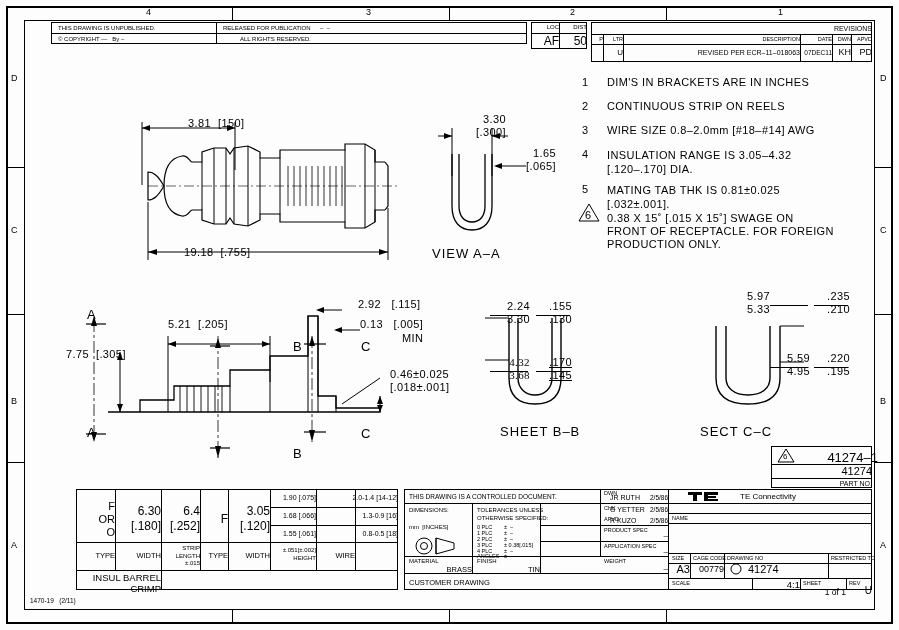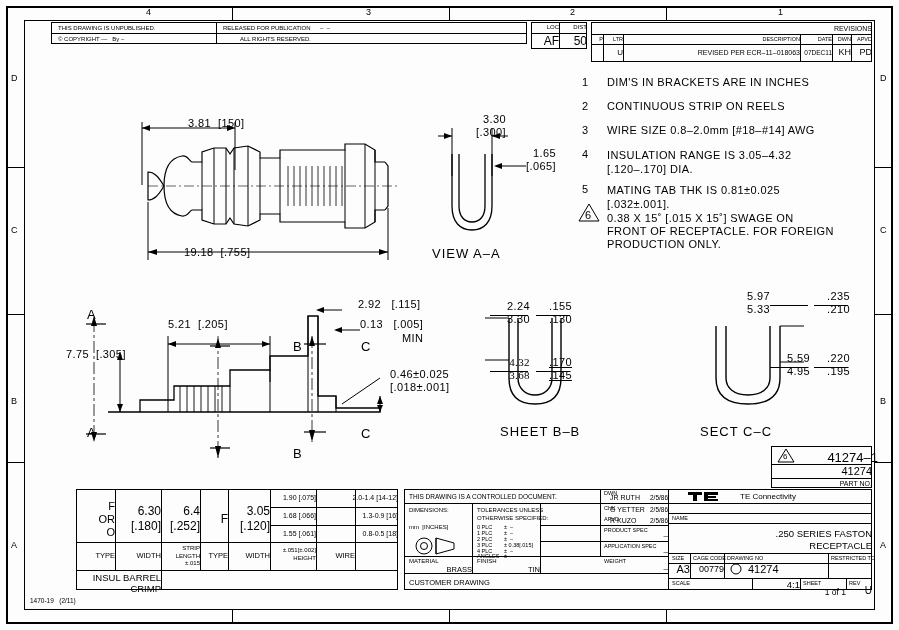--- a/index.html
+++ b/index.html
@@ -440,22 +440,20 @@
 
   <div class="abs" style="left:686px;top:490px;width:40px;height:13px;">
     <svg width="40" height="13">
       <path d="M2,2 L16,2 L16,5 L11,5 L11,11 L7,11 L7,5 L2,5 Z" fill="#000"></path>
       <path d="M18,2 L32,2 L32,5 L22,5 L22,6 L30,6 L30,8 L22,8 L22,9 L32,9 L32,11 L18,11 Z" fill="#000"></path>
       <path d="M0,6.5 C0,3 3,0 6,0" fill="none" stroke="#e8821e" stroke-width="0"></path>
     </svg>
   </div>
   <div class="txt" style="left:740px;top:492px;font-size:8px;">TE Connectivity</div>
   <div class="txt tiny2" style="left:672px;top:515px;">NAME</div>
-  <div class="txt c" style="left:668px;top:528px;width:204px;font-size:9.5px;line-height:12px;white-space:pre;">.250 SERIES FASTON
-RECEPTACLE</div>
 
   <div class="ln h1" style="left:668px;top:553px;width:204px;"></div>
   <div class="ln h1" style="left:668px;top:563px;width:204px;"></div>
   <div class="ln h1" style="left:668px;top:578px;width:204px;"></div>
   <div class="ln v1" style="left:690px;top:553px;height:25px;"></div>
   <div class="ln v1" style="left:724px;top:553px;height:25px;"></div>
   <div class="ln v1" style="left:828px;top:553px;height:25px;"></div>
   <div class="ln v1" style="left:752px;top:578px;height:12px;"></div>
   <div class="ln v1" style="left:800px;top:578px;height:12px;"></div>
   <div class="ln v1" style="left:846px;top:578px;height:12px;"></div>

